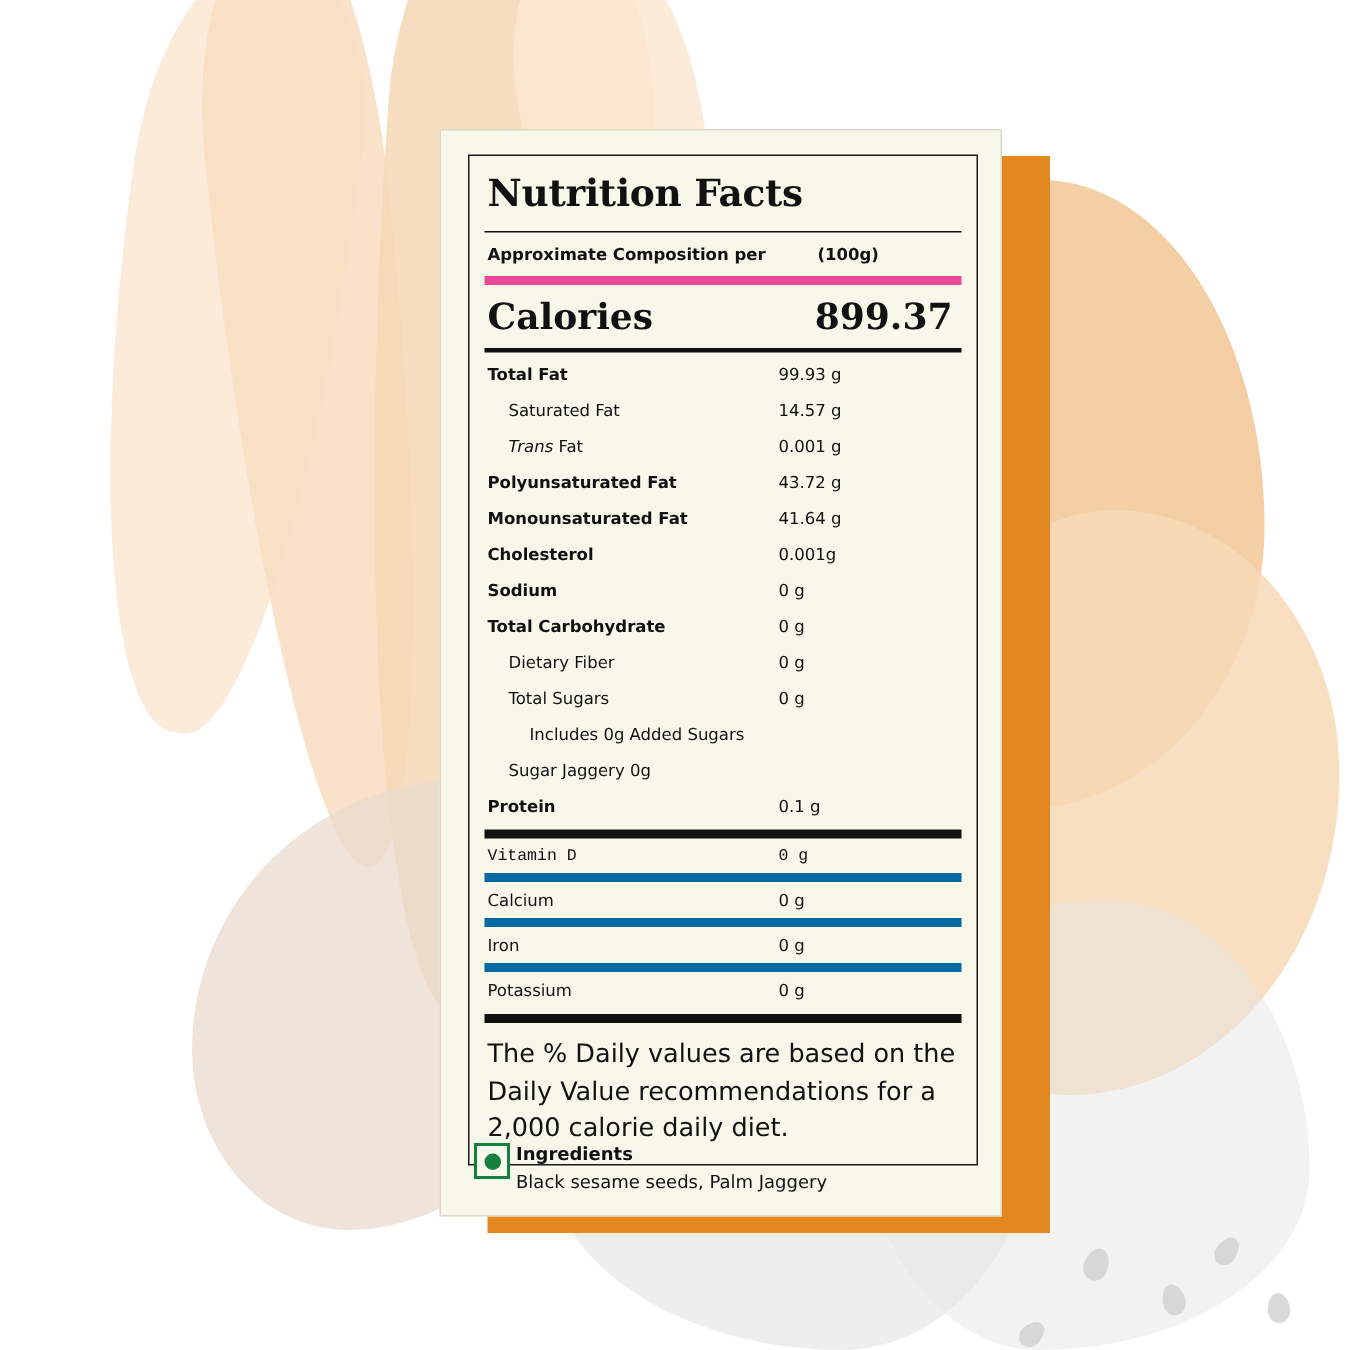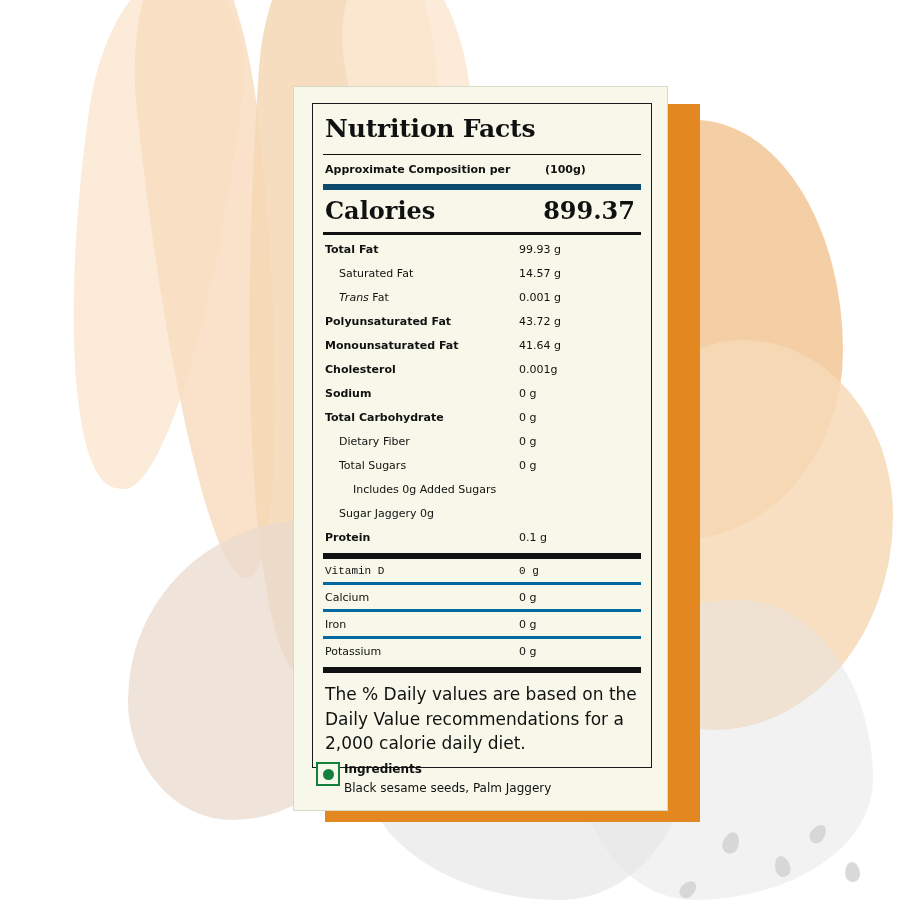--- a/index.html
+++ b/index.html
@@ -146,21 +146,21 @@
     align-items: baseline;
     font-size: 11px;
     color: #111;
     padding: 5.5px 2px;
   }
 
   .approx-row {
     font-weight: bold;
     font-size: 11px;
     padding: 8px 2px 8px 2px;
-    border-bottom: 6px solid #0c4a6e;
+    border-bottom: 6px solid #ec4899;
   }
   .approx-row .val { font-weight: bold; padding-right: 24px; }
 
   .cal-row {
     display: flex;
     justify-content: space-between;
     align-items: baseline;
     font-family: "DejaVu Serif", serif;
     font-weight: bold;
     font-size: 24px;
@@ -174,21 +174,21 @@
   .nutrients .row { border-bottom: none; }
   .row .val  { white-space: nowrap; min-width: 70px; text-align: left; padding-left: 0; }
   .valcol { width: 120px; text-align: left; }
 
   .bold { font-weight: bold; }
   .indent1 { padding-left: 16px; }
   .indent2 { padding-left: 30px; }
 
   .thickline { border-top: 6px solid #111; margin: 4px 0 0 0; }
 
-  .vitamins .row { border-top: 3px solid #0369a1; }
+  .vitamins .row { border-top: 6px solid #0369a1; }
   .vitamins .row:first-child { border-top: none; font-family: Liberation Mono, monospace; }
 
   .footnote {
     font-size: 17px;
     line-height: 1.45;
     color: #111;
     padding: 9px 4px 11px 2px;
   }
 
   .ingredients {

